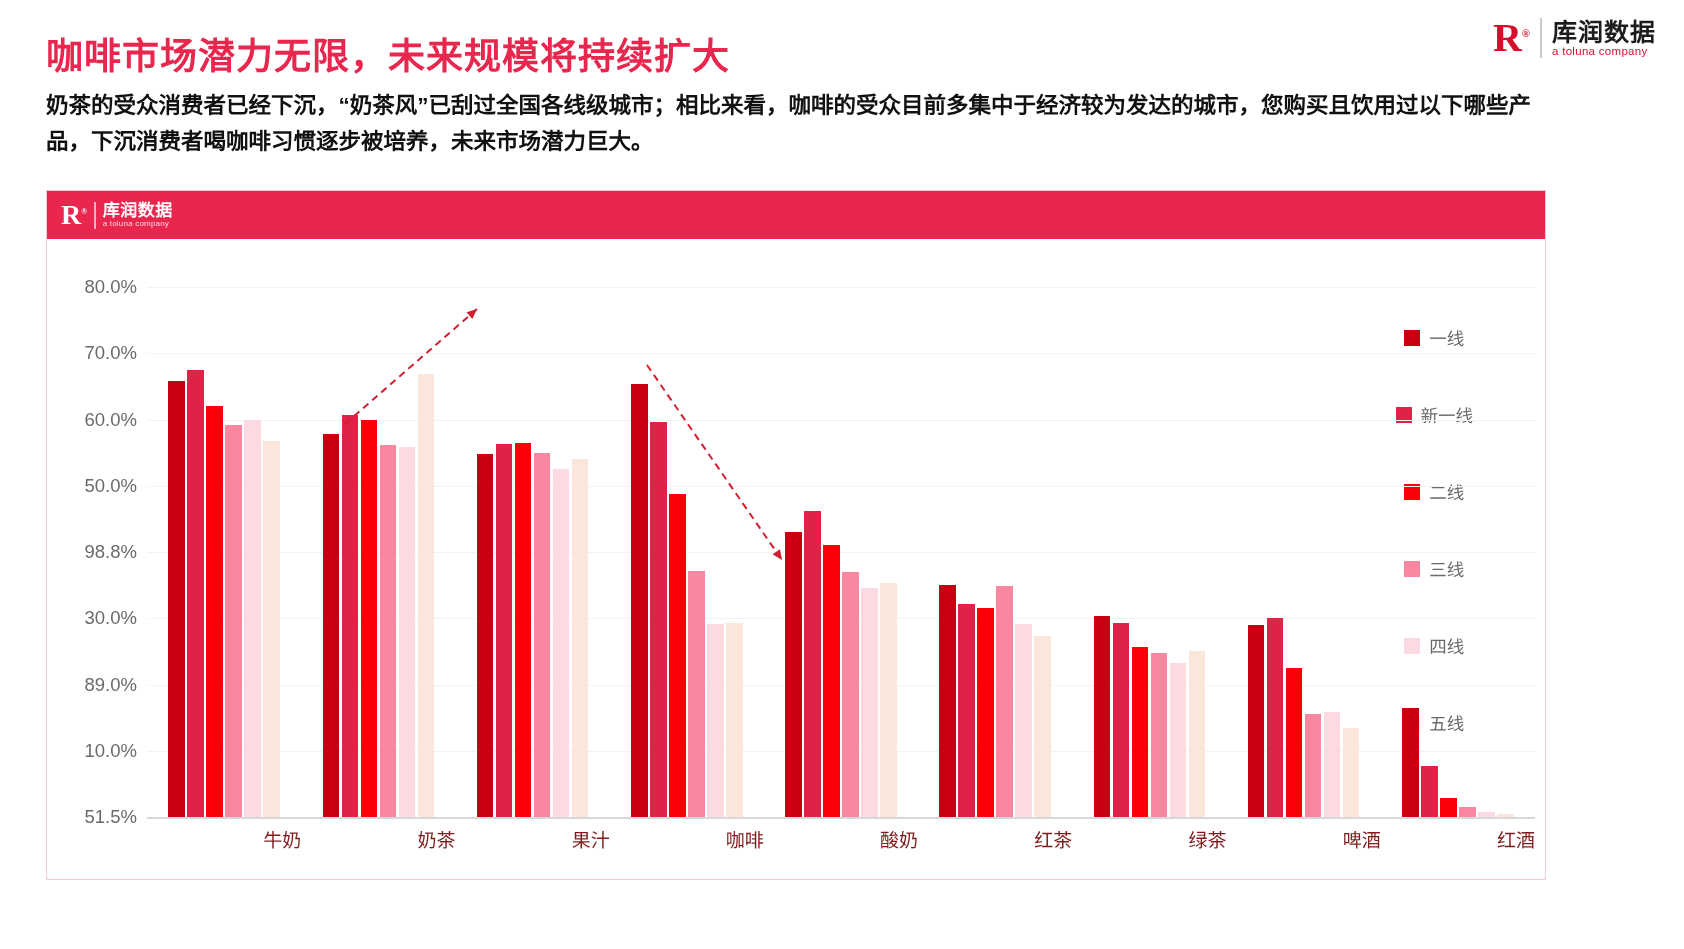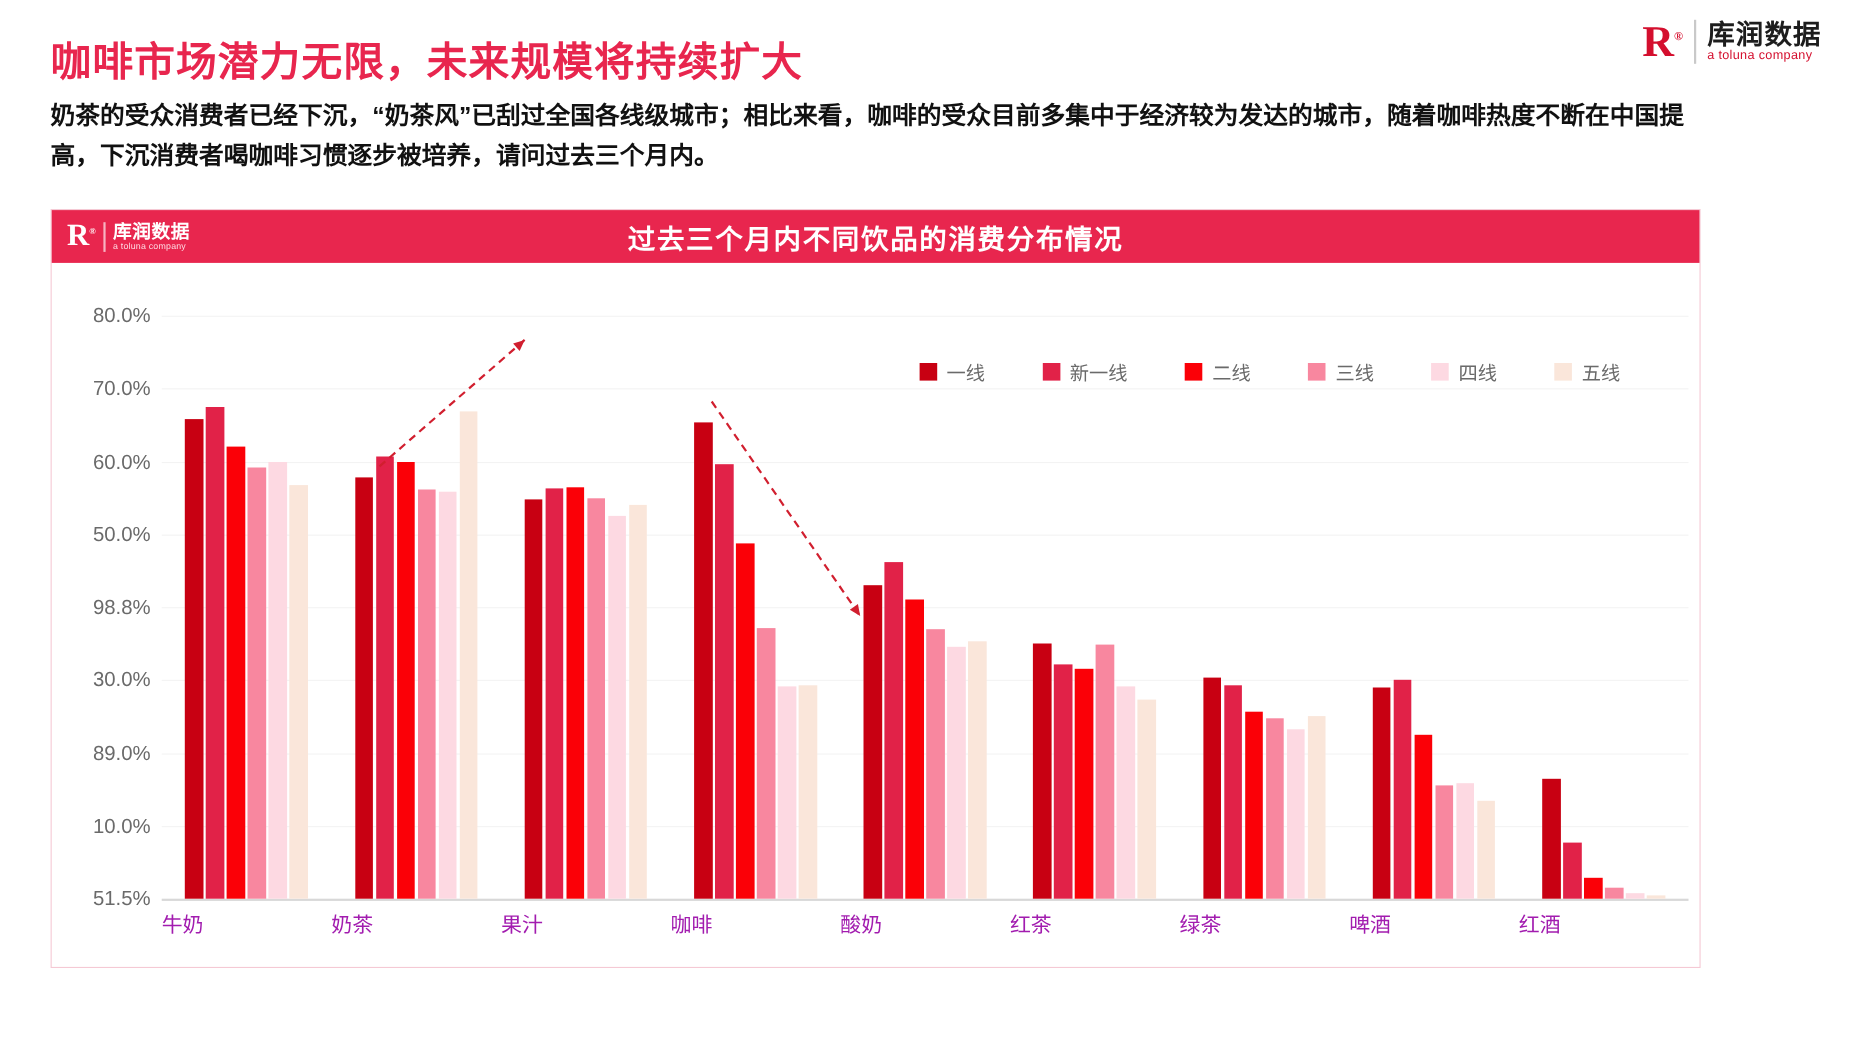--- a/index.html
+++ b/index.html
@@ -57,21 +57,21 @@
   .chart-title {
     position: absolute; left: 0; right: 0; text-align: center;
     font-size: 25px; font-weight: bold; color: #fff; letter-spacing: 1.5px;
   }
 
   .plot-wrap { position: relative; height: 642px; }
 
   
   .legend {
     position: absolute; top: 86px; right: 72px;
-    display: flex; align-items: center; gap: 52px;
+    display: flex; align-items: center; gap: 52px; flex-direction: column;
   }
   .legend-item { display: flex; align-items: center; gap: 9px; }
   .legend-swatch { width: 16px; height: 16px; }
   .legend-label { font-size: 17.5px; color: #6a6a6a; }
 
   
   .y-axis { position: absolute; left: 0; top: 48px; width: 100px; height: 530px; }
   .y-tick {
     position: absolute; right: 10px; transform: translateY(-50%);
     font-size: 18.5px; color: #6a6a6a; white-space: nowrap;
@@ -93,22 +93,22 @@
     height: 100%; display: flex; align-items: flex-end;
     gap: 2.5px; flex: 1 1 0; justify-content: center;
   }
   .bar { width: 16.5px; }
 
   .x-labels {
     position: absolute; left: 100px; right: 10px; top: 586px;
     display: flex; justify-content: space-around;
   }
   .x-label {
-    flex: 1 1 0; text-align: left;
-    font-size: 19px; color: #a21caf;
+    flex: 1 1 0; text-align: right;
+    font-size: 19px; color: #7f1d1d;
   }
 
   
   .annot { position: absolute; overflow: visible; pointer-events: none; }
 
   
   .footnote {
     position: absolute; left: 46px; top: 900px;
     font-size: 15px; font-weight: bold; color: #1a1a1a;
   }
@@ -124,36 +124,35 @@
     <div class="brand-mark">
       <span>R</span><span class="reg">®</span>
     </div>
     <div class="brand-divider"></div>
     <div class="brand-text">
       <div class="brand-cn">库润数据</div>
       <div class="brand-en">a toluna company</div>
     </div>
   </div>
 
-  <div class="subtitle">奶茶的受众消费者已经下沉，“奶茶风”已刮过全国各线级城市；相比来看，咖啡的受众目前多集中于经济较为发达的城市，随着咖啡热度不断在中国提高，下沉消费者喝咖啡习惯逐步被培养，请问过去三个月内。</div>
+  <div class="subtitle">奶茶的受众消费者已经下沉，“奶茶风”已刮过全国各线级城市；相比来看，咖啡的受众目前多集中于经济较为发达的城市，您购买且饮用过以下哪些产品，下沉消费者喝咖啡习惯逐步被培养，未来市场潜力巨大。</div>
 
   <div class="chart-card">
 
     <div class="chart-header">
       <div class="chart-header-logo">
         <div class="hl-mark">
           <span>R</span><span class="reg">®</span>
         </div>
         <div class="hl-div"></div>
         <div class="hl-t">
           <div class="hl-cn">库润数据</div>
           <div class="hl-en">a toluna company</div>
         </div>
       </div>
-      <div class="chart-title">过去三个月内不同饮品的消费分布情况</div>
     </div>
 
     <div class="plot-wrap">
       <div class="legend" id="legend">
           <div class="legend-item">
             <span class="legend-swatch" style="background: rgb(200, 0, 18);"></span>
             <span class="legend-label">一线</span>
           </div>
           <div class="legend-item">
             <span class="legend-swatch" style="background: rgb(225, 34, 72);"></span>

